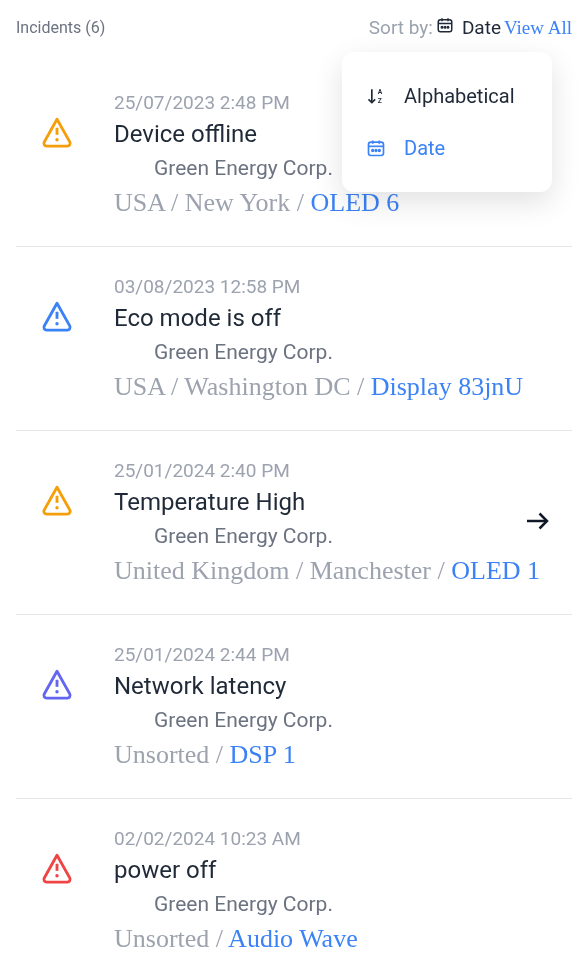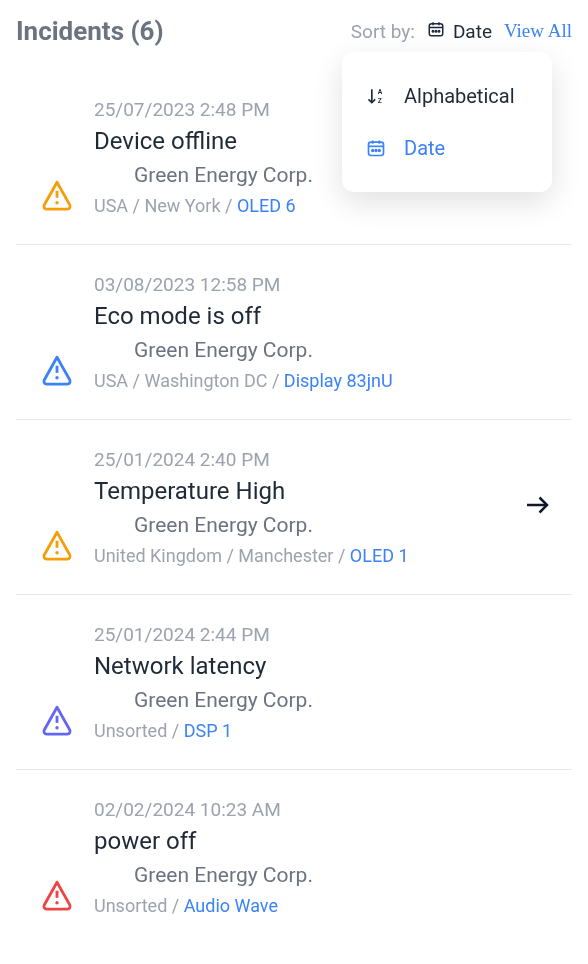--- a/index.html
+++ b/index.html
@@ -9,27 +9,28 @@
       width: 588px;
       padding: 16px 16px 0 16px;
     }
     .header {
       display: flex;
       align-items: center;
       justify-content: space-between;
       margin-bottom: 24px;
     }
     .title {
-      font-size: 26px;
+      font-size: 16px;
       color: #6b7280;
-      font-weight: 700;
+      font-weight: 400;
     }
     .header-right {
       display: flex;
-      gap: 12px;
+      align-items: center;
+      gap: 3px;
     }
     .sort-label {
       font-size: 19px;
       color: #9ca3af;
     }
     .sort-btn {
       display: flex;
       align-items: center;
       gap: 8px;
       font-size: 19px;
@@ -62,22 +63,22 @@
       color: #1f2937;
       cursor: pointer;
     }
     .dropdown-item.active {
       color: #3b82f6;
     }
     .dropdown-item.active .dd-icon { color: #3b82f6; }
     .dd-icon { width: 22px; display: flex; align-items: center; }
     .incident {
       display: flex;
-      align-items: flex-end;
-      gap: 20px;
+      align-items: flex-start;
+      gap: 40px;
       padding: 28px 12px 28px 24px;
       border-bottom: 1px solid #e5e7eb;
       position: relative;
     }
     .incident:last-child { border-bottom: none; }
     .incident-icon {
       margin-top: 24px;
     }
     .incident-content {
       flex: 1;
@@ -93,22 +94,23 @@
       font-weight: 400;
       margin-bottom: 8px;
     }
     .incident-company {
       font-size: 21px;
       color: #6b7280;
       margin-bottom: 8px;
       margin-left: 40px;
     }
     .incident-location {
-      font-size: 18px;
+      font-size: 26px;
       color: #9ca3af;
+      font-family: Liberation Serif, serif;
     }
     .incident-location .device {
       color: #3b82f6;
     }
     .arrow {
       position: absolute;
       right: 20px;
       top: 50%;
       transform: translateY(-50%);
       cursor: pointer;

